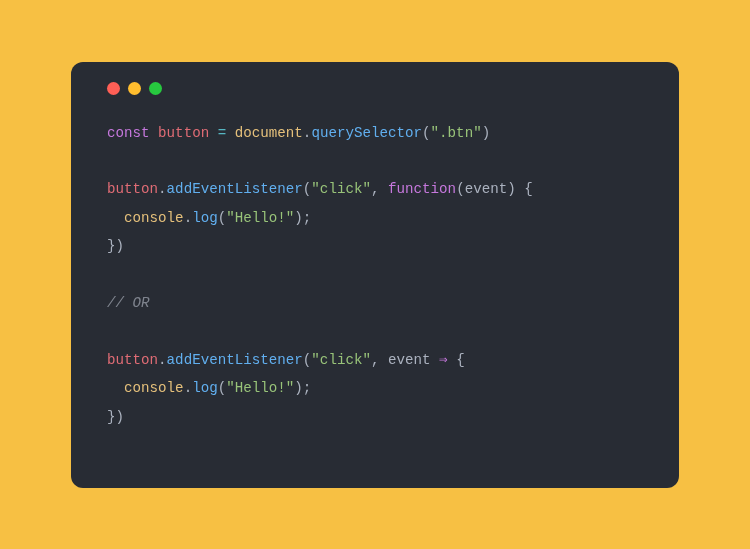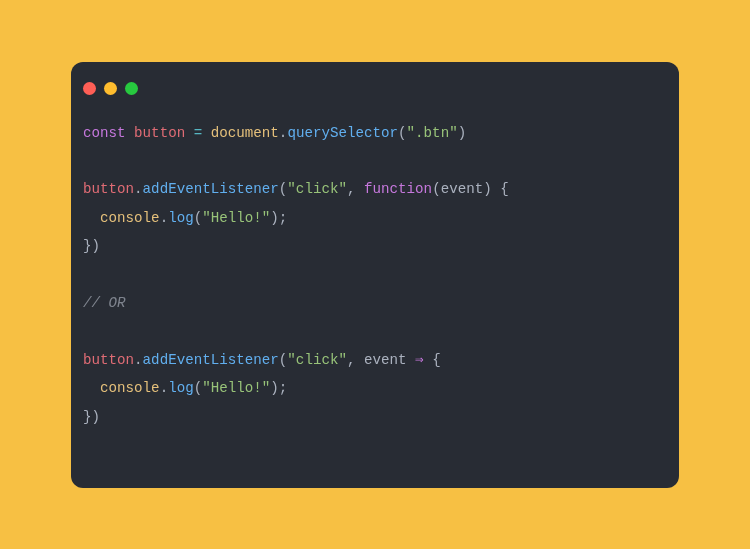--- a/index.html
+++ b/index.html
@@ -10,21 +10,21 @@
     display: flex;
     align-items: center;
     justify-content: center;
     font-family: "SFMono-Regular", Consolas, "Liberation Mono", Menlo, monospace;
   }
   .window {
     background: #282c34;
     border-radius: 12px;
     width: 608px;
     height: 426px;
-    padding: 20px 28px 28px 12px;
+    padding: 20px 28px 28px 36px;
     overflow: hidden;
   }
   .traffic-lights {
     display: flex;
     gap: 8px;
     margin-bottom: 24px;
   }
   .light {
     width: 13px;
     height: 13px;

